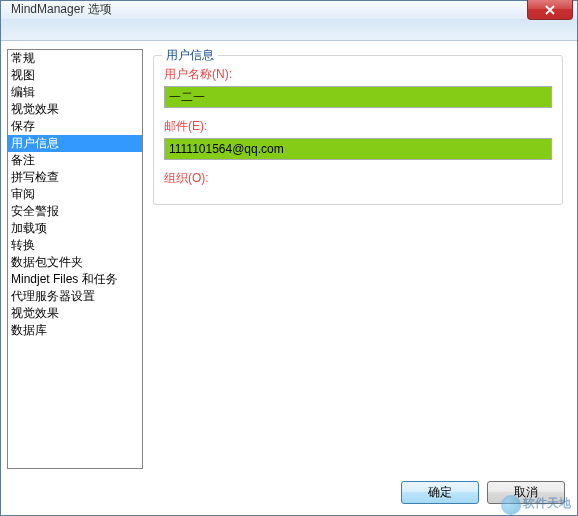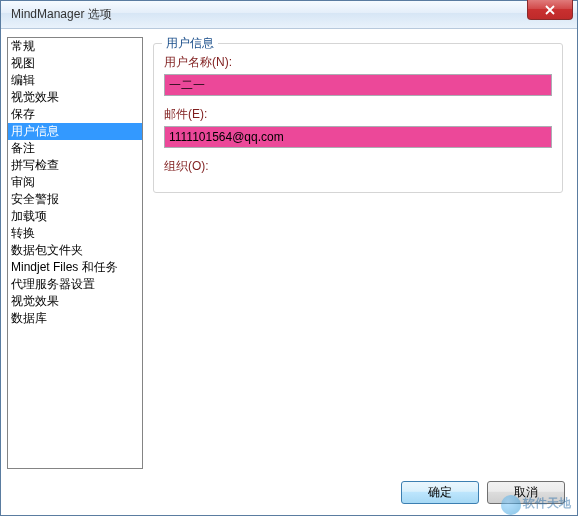--- a/index.html
+++ b/index.html
@@ -13,25 +13,24 @@
 }
 .window {
   width: 578px;
   height: 516px;
   border: 1px solid #5a7ca0;
   background: #fff;
   display: flex;
   flex-direction: column;
 }
 .titlebar {
-  height: 28px;
+  height: 40px;
   background: linear-gradient(to bottom, #f6fbff 0%, #e4eef9 45%, #d7e6f5 46%, #e9f2fb 100%);
   border-bottom: 1px solid #b8c9dc;
   display: flex;
-  align-items: center;
   padding: 0 0 0 10px;
   position: relative;
 }
 .titlebar-text {
   color: #333;
   font-size: 12px;
 }
 .close-btn {
   position: absolute;
   right: 4px;
@@ -87,31 +86,31 @@
   top: -9px;
   left: 8px;
   background: #fff;
   padding: 0 4px;
   color: #1a4e8a;
   font-size: 12px;
 }
 .form-row { margin-bottom: 10px; }
 .form-row:last-child { margin-bottom: 0; }
 .form-label {
-  color: #7f1d1d;
+  color: #ef4444;
   display: block;
   margin-bottom: 3px;
 }
 .form-input {
   width: 100%;
   border: 1px solid #abadb3;
   padding: 3px 4px;
   font-size: 12px;
   font-family: inherit;
-  background: #ec4899;
+  background: #84cc16;
   color: #000;
 }
 .footer {
   height: 46px;
   display: flex;
   justify-content: flex-end;
   align-items: center;
   padding: 0 12px;
   gap: 8px;
   position: relative;

